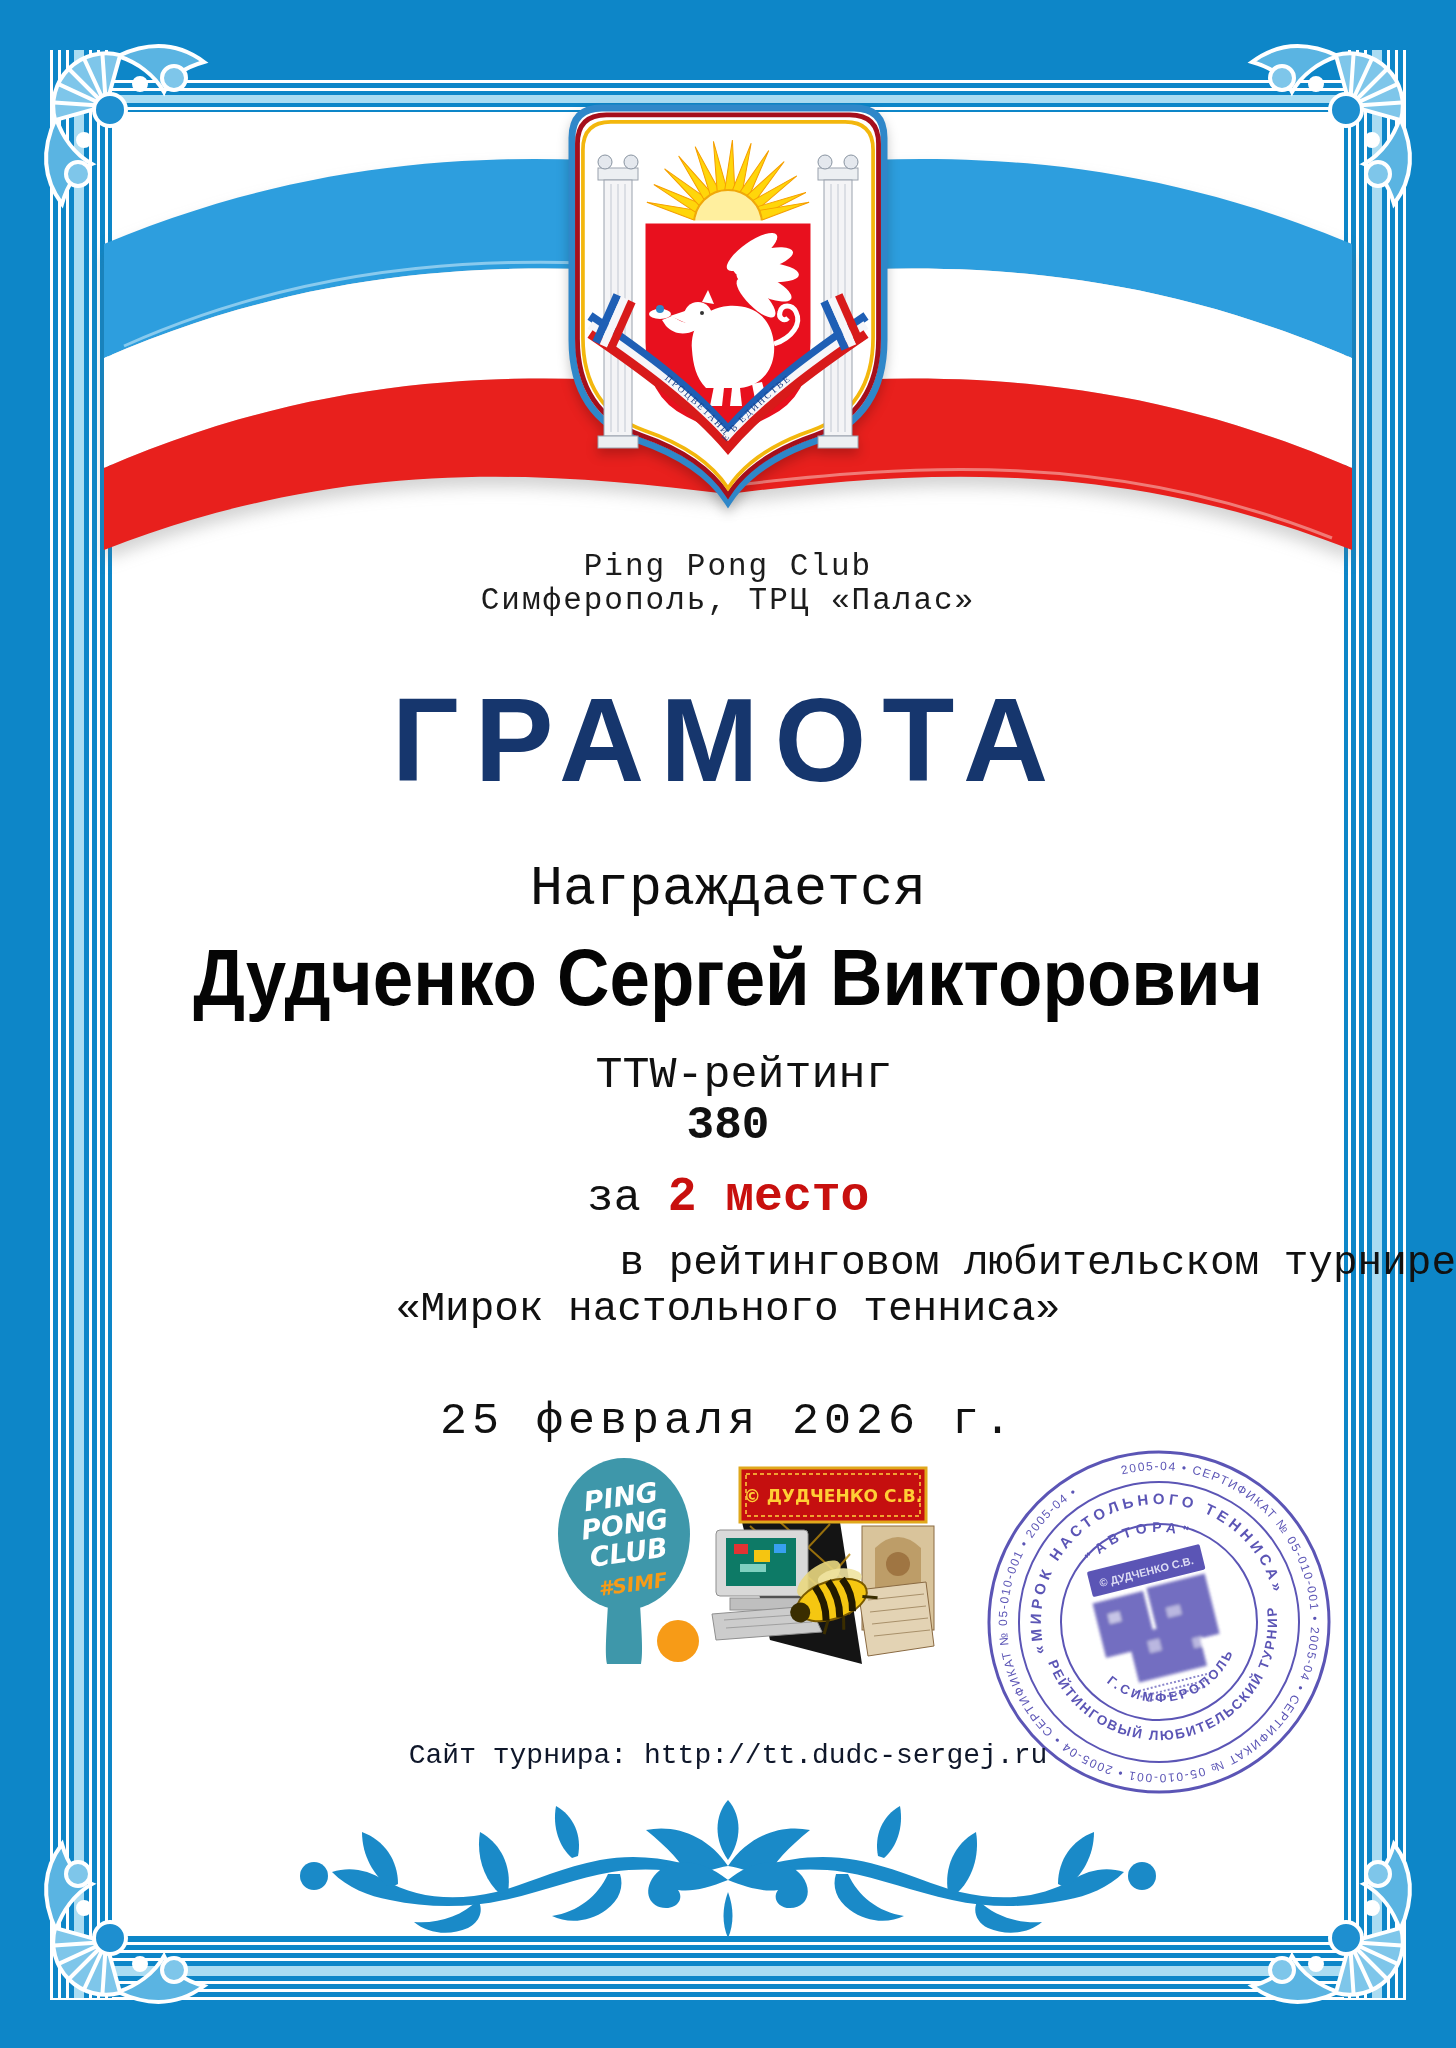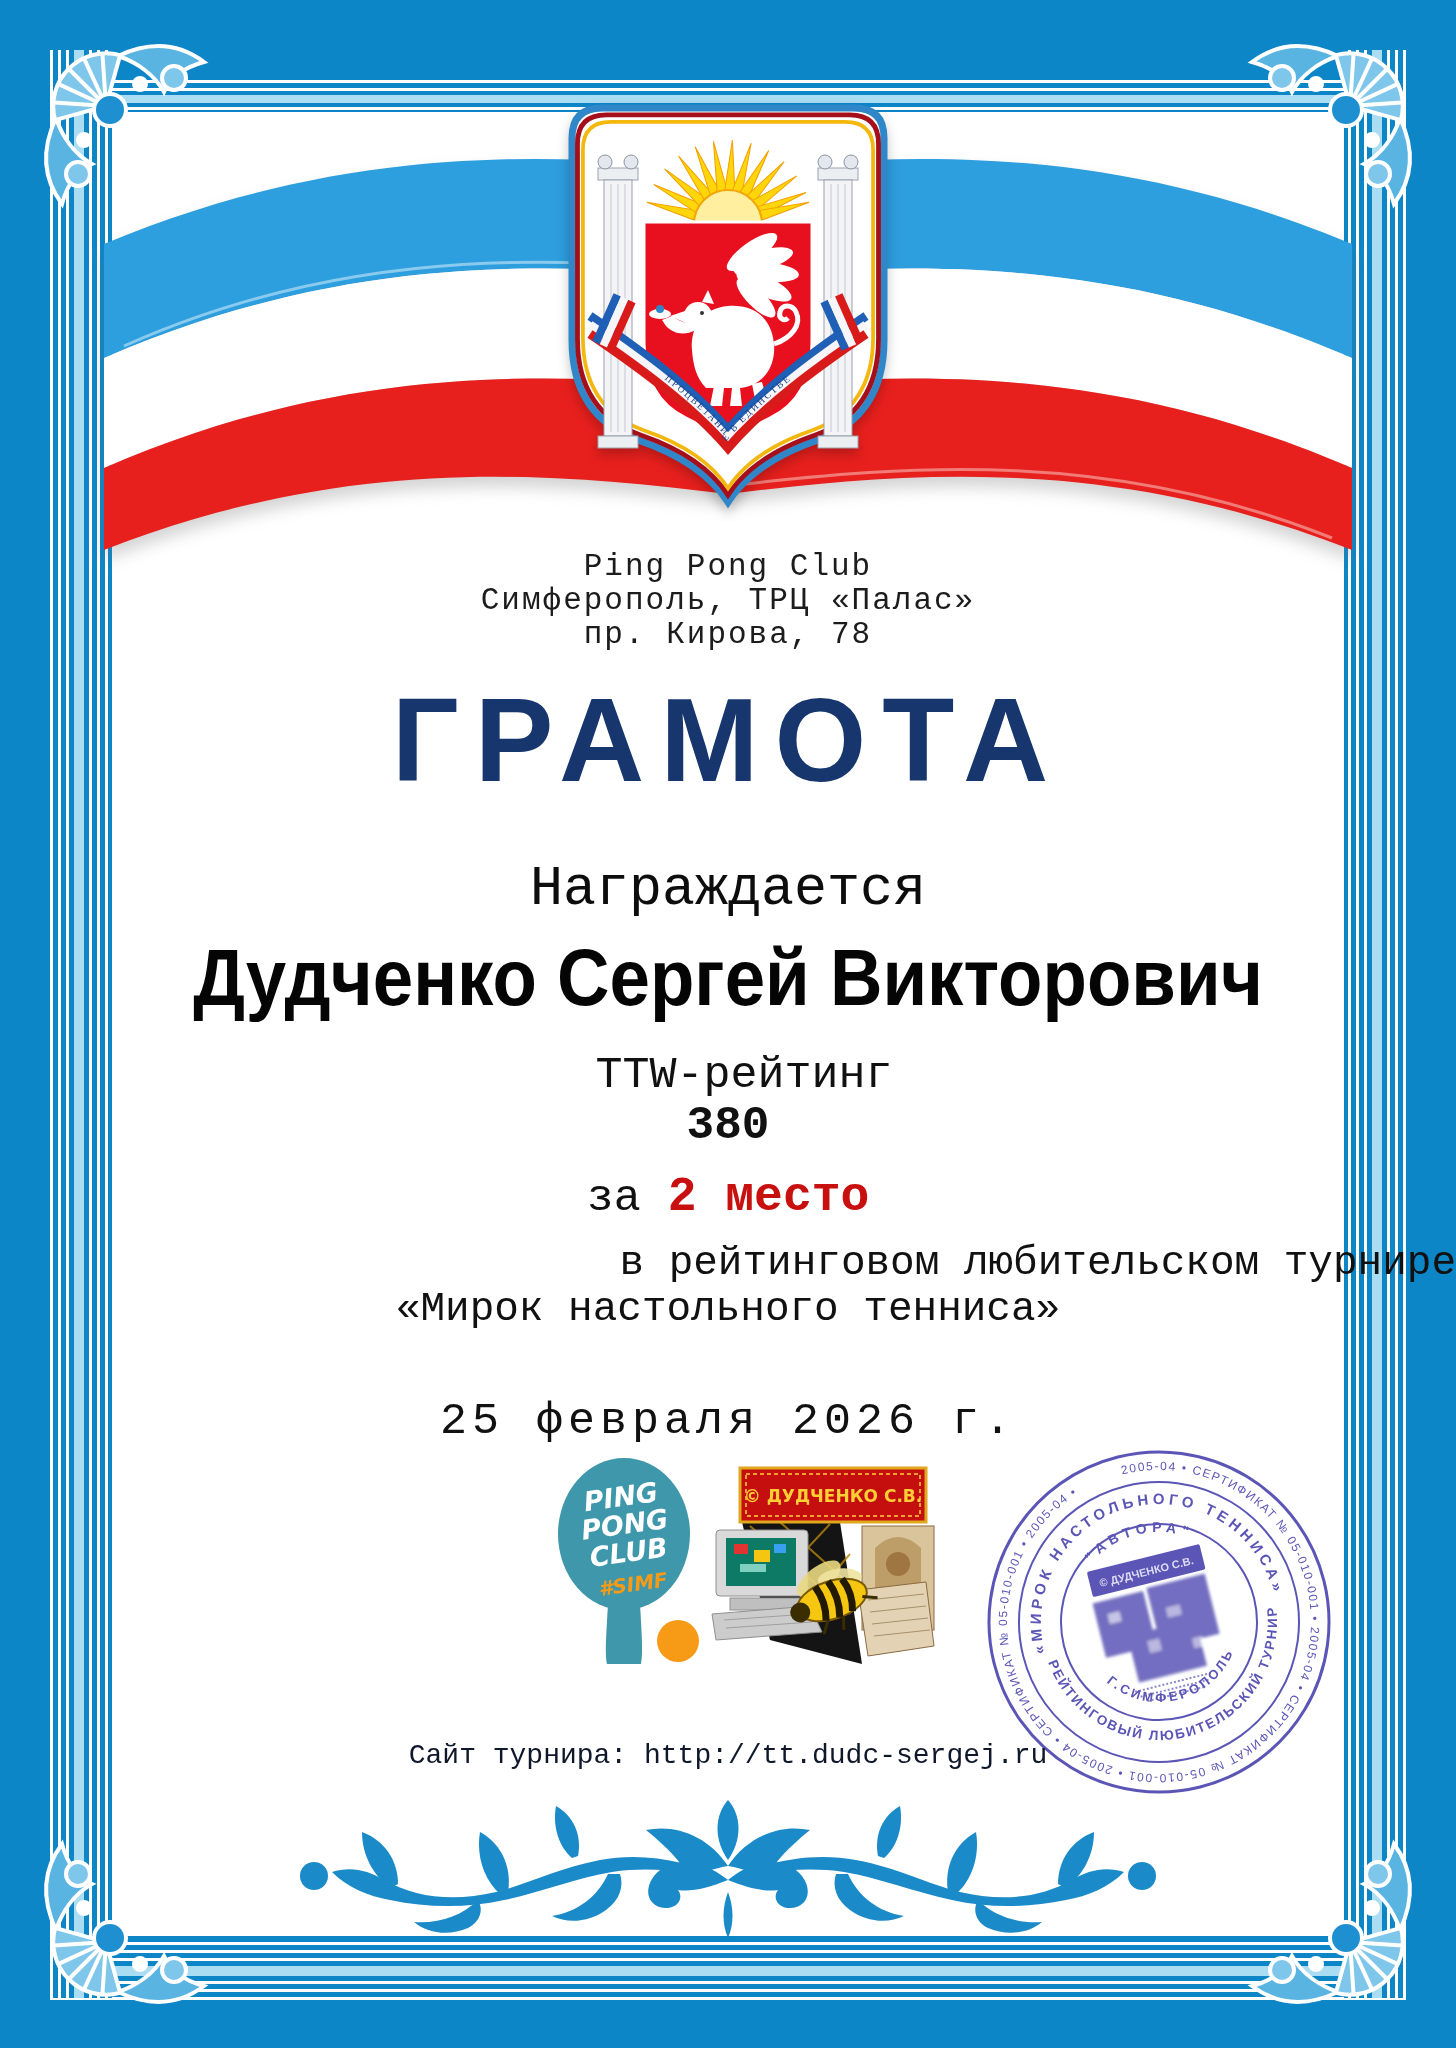--- a/index.html
+++ b/index.html
@@ -243,21 +243,20 @@
       </g>
     </g>
     <text font-size="9.5" fill="#1c3f86" letter-spacing="2" font-family="Liberation Serif, serif">
       <textPath href="#ribbonW" startOffset="50%" text-anchor="middle">ПРОЦВЕТАНИЕ  В  ЕДИНСТВЕ</textPath>
     </text>
   </svg>
 
   <div class="abs ctr club">
     <div>Ping Pong Club</div>
     <div>Симферополь, ТРЦ «Палас»</div>
-    <div>пр. Кирова, 78</div>
   </div>
 
   <div class="abs ctr awarded">Награждается</div>
   <div class="abs ctr title">ГРАМОТА</div>
   <div class="abs ctr name">Дудченко Сергей Викторович</div>
   <div class="abs ctr rating">TTW-рейтинг</div>
   <div class="abs ctr rating-val">380</div>
 
   <div class="abs ctr place">
     <span>за </span><span class="big">2 место</span>

